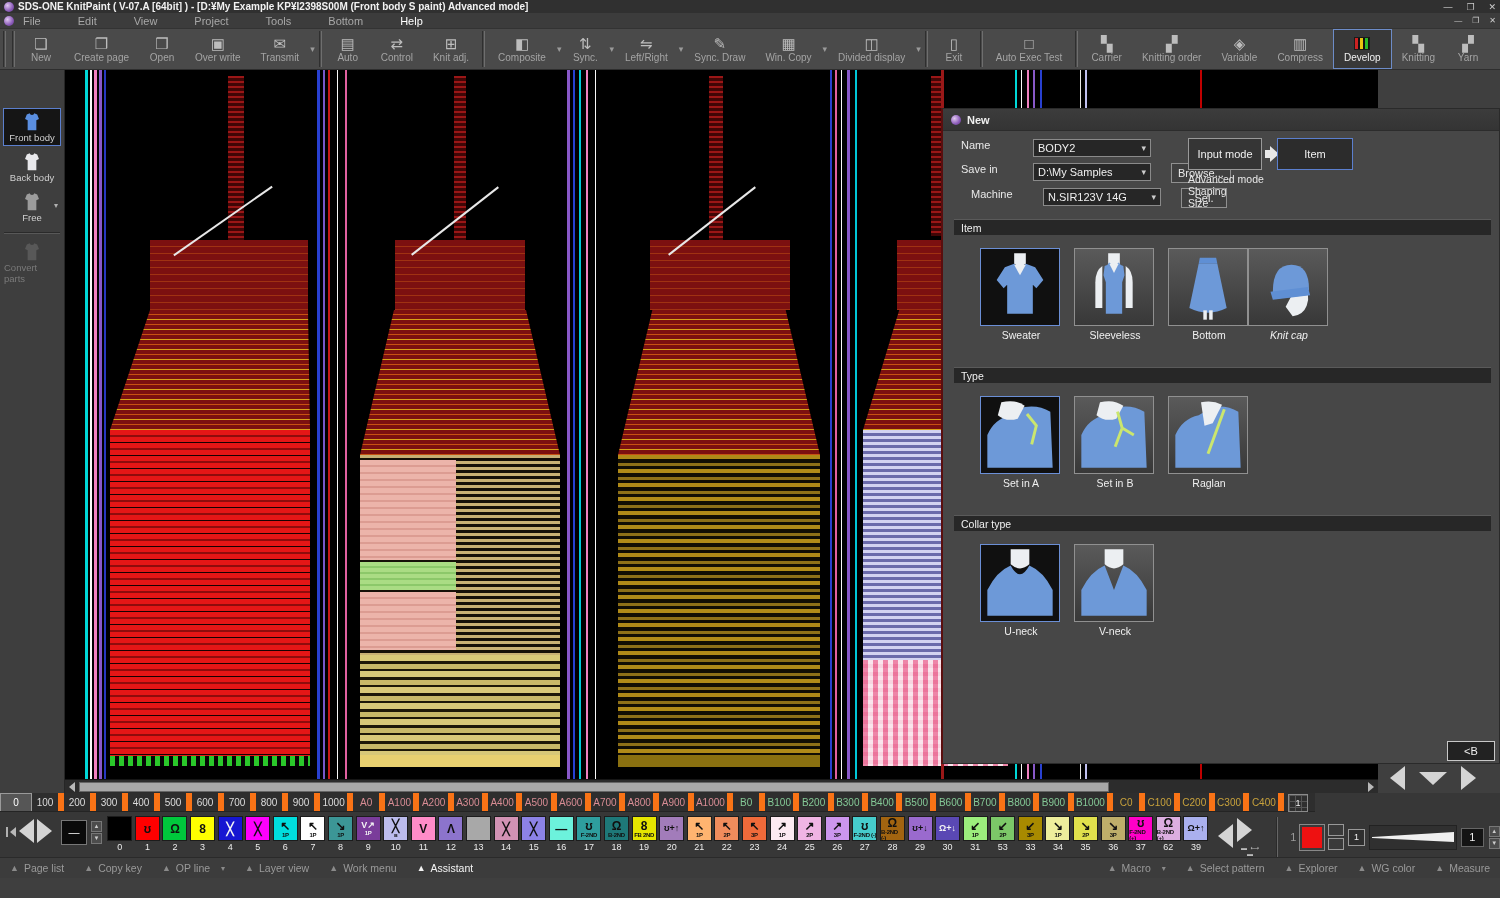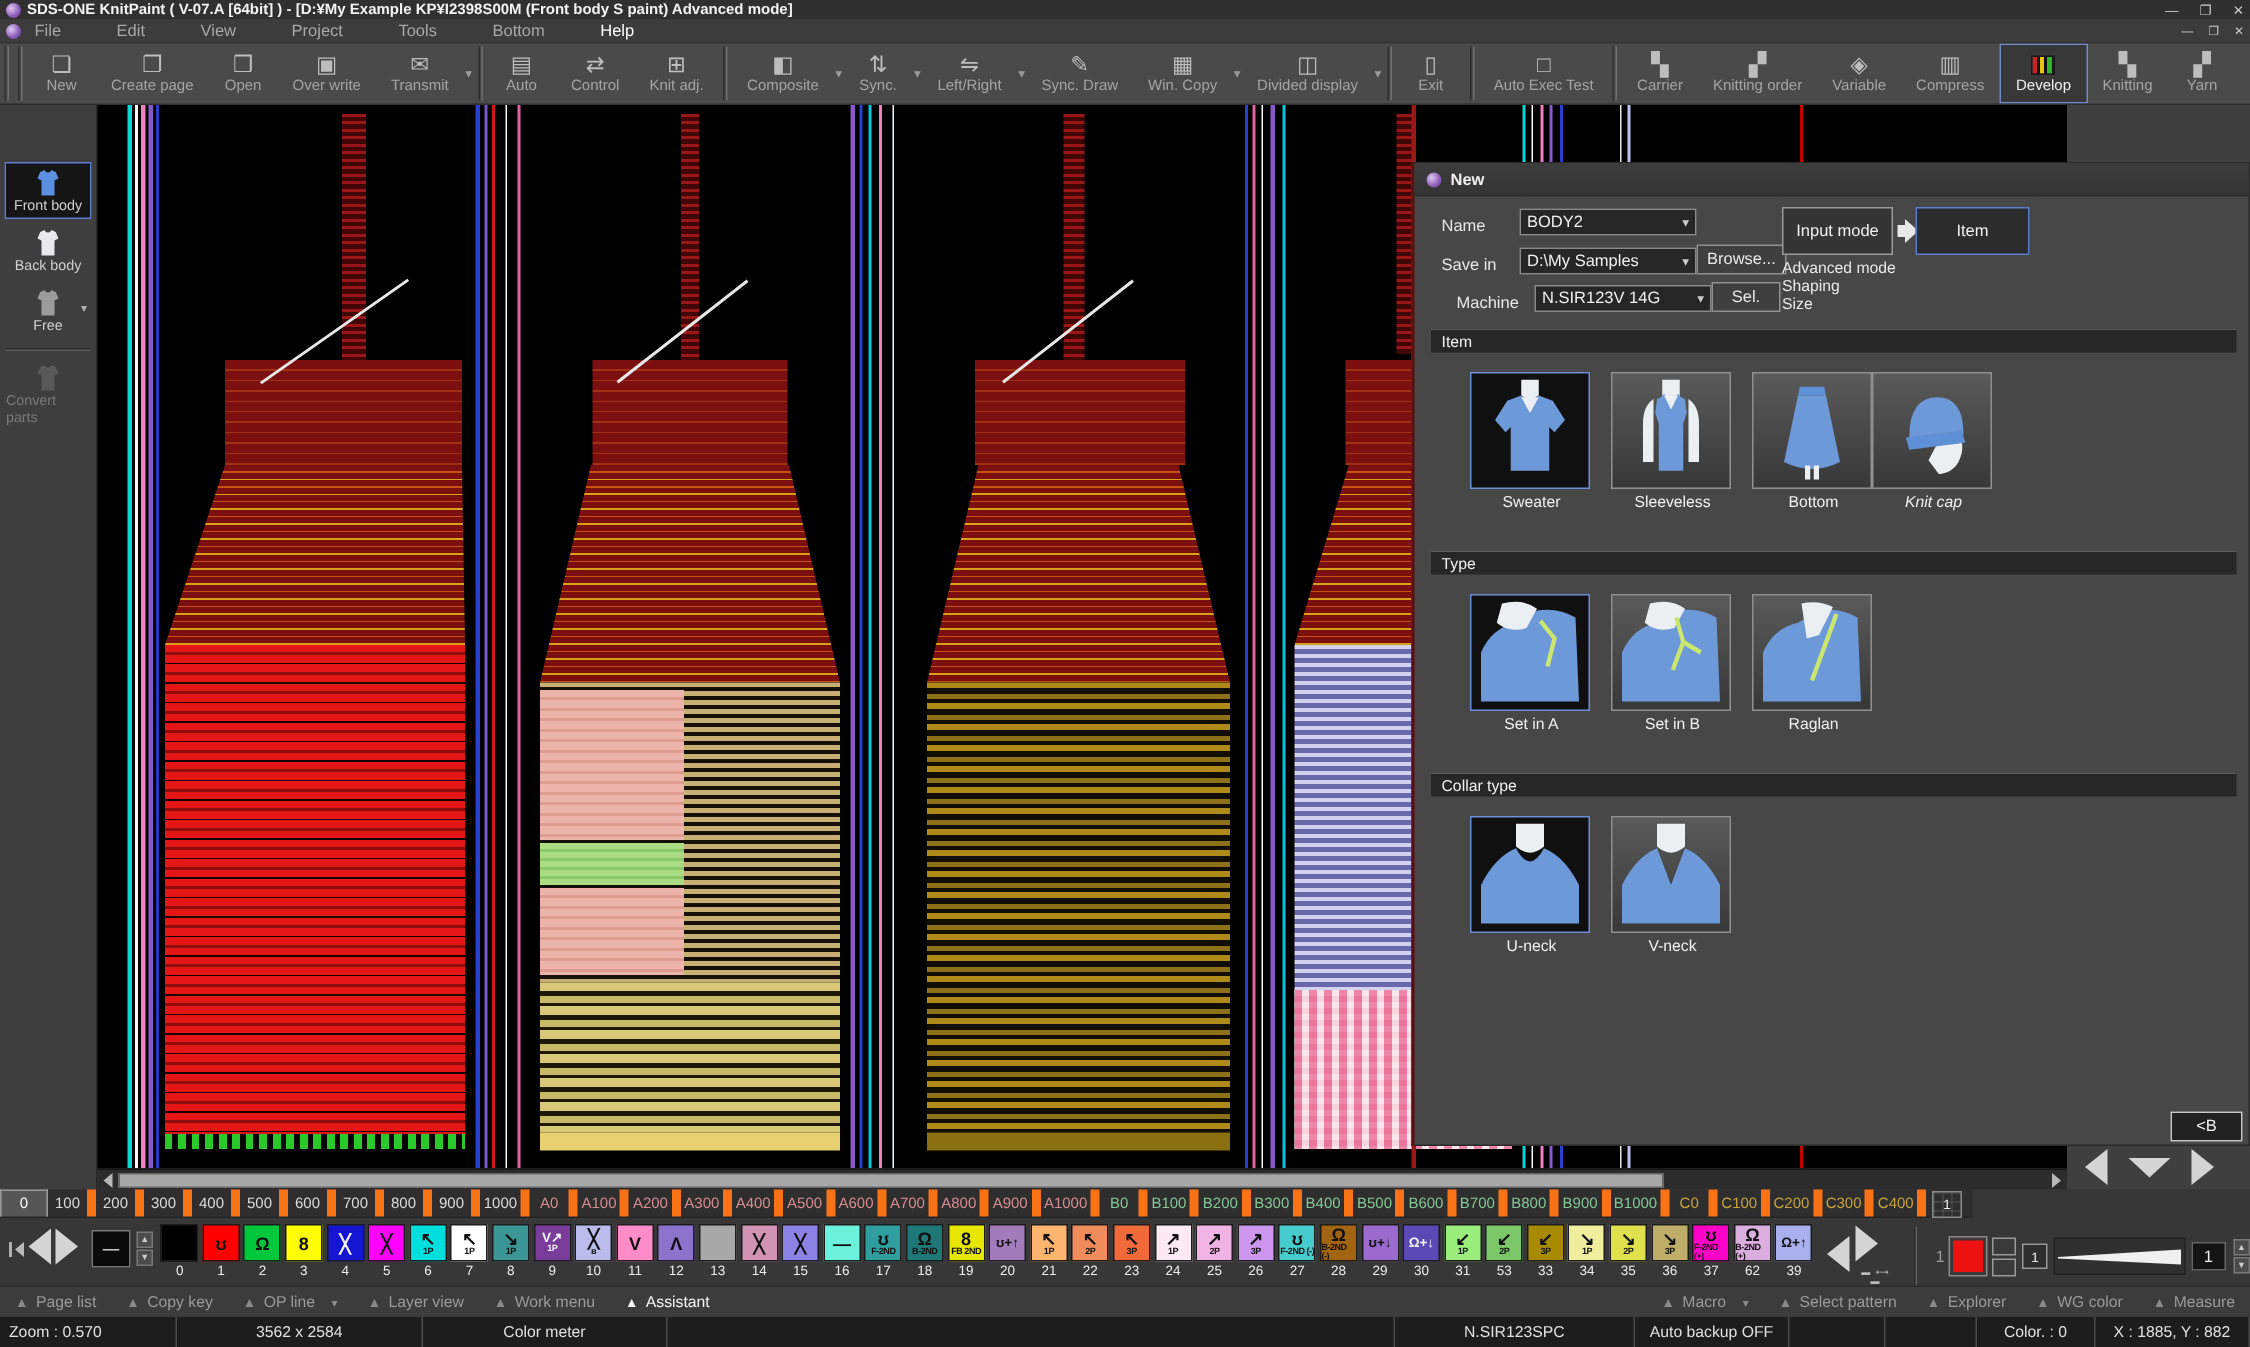--- a/index.html
+++ b/index.html
@@ -60,21 +60,21 @@
   .tri.r{border-top:12px solid transparent;border-bottom:12px solid transparent;border-left:15px solid #d4d4d4;}
   .tri.d{border-left:14px solid transparent;border-right:14px solid transparent;border-top:13px solid #d4d4d4;}
   .tri.sl{border-top:5px solid transparent;border-bottom:5px solid transparent;border-right:6px solid #b8b8b8;}
   .tri.sr{border-top:5px solid transparent;border-bottom:5px solid transparent;border-left:6px solid #b8b8b8;}
 
   
   .dialog{position:absolute;left:941px;top:108px;width:559px;height:656px;background:#474747;
           border:1px solid #2a2a2a;border-left:2px solid #5a0e0e;z-index:5;}
   .dtitle{height:22px;background:linear-gradient(#3c3c3c,#343434);display:flex;align-items:center;gap:6px;
           padding:0 8px;border-bottom:1px solid #2c2c2c;font-weight:bold;color:#f0f0f0;}
-  .frow{position:absolute;display:flex;align-items:flex-end;gap:0;}
+  .frow{position:absolute;display:flex;align-items:flex-start;gap:20px;}
   .flabel{width:52px;color:#e8e8e8;}
   .fselect{width:118px;height:18px;background:#262626;border:1px solid #8a8a8a;display:flex;align-items:center;
            padding:0 4px;color:#f0f0f0;}
   .fselect .car{margin-left:auto;color:#cccccc;font-size:9px;}
   .fbtn{height:20px;min-width:46px;background:#3f3f3f;border:1px solid #909090;color:#e8e8e8;
         display:flex;align-items:center;justify-content:center;padding:0 6px;}
   .modebtn{position:absolute;height:32px;display:flex;align-items:center;justify-content:center;
            background:#353535;border:1px solid #9a9a9a;color:#f0f0f0;}
   .modebtn.on{border-color:#5b7fce;background:#2c2c2c;}
   .modearrow{position:absolute;display:flex;align-items:center;}
@@ -923,26 +923,14 @@
           <span class="bicon">▲</span>
           <span>WG color</span>
         </span>
         <span class="bitem">
           <span class="bicon">▲</span>
           <span>Measure</span>
         </span>
       </span>
     </div>
 
-  <div class="statusbar" id="statusbar">
-      <span class="scell left" style="width: 118px;">Zoom :  0.570</span>
-      <span class="scell" style="width: 164px;">3562 x 2584</span>
-      <span class="scell" style="width: 163px;">Color meter</span>
-      <span class="scell" style="width: 485px;"></span>
-      <span class="scell" style="width: 160px;">N.SIR123SPC</span>
-      <span class="scell" style="width: 103px;">Auto backup OFF</span>
-      <span class="scell" style="width: 64px;"></span>
-      <span class="scell" style="width: 61px;"></span>
-      <span class="scell" style="width: 79px;">Color. :    0</span>
-      <span class="scell" style="width: 103px;">X : 1885, Y : 882</span>
-    </div>
 
 </div>
 
 </body></html>

